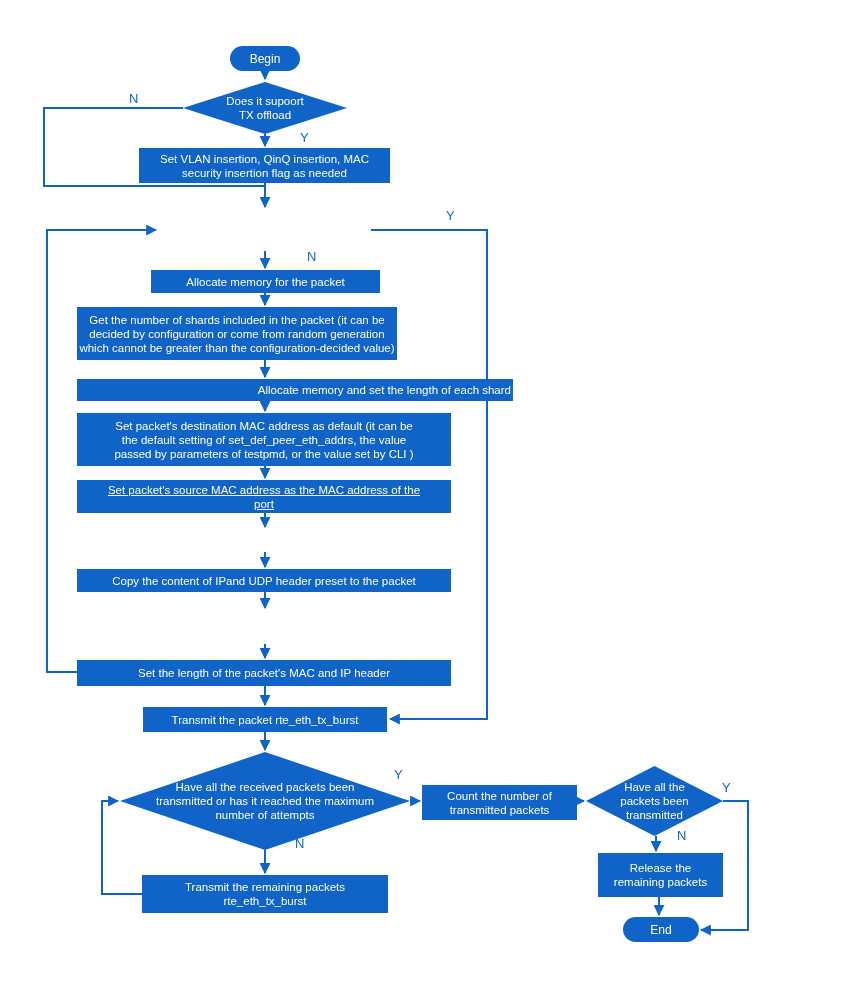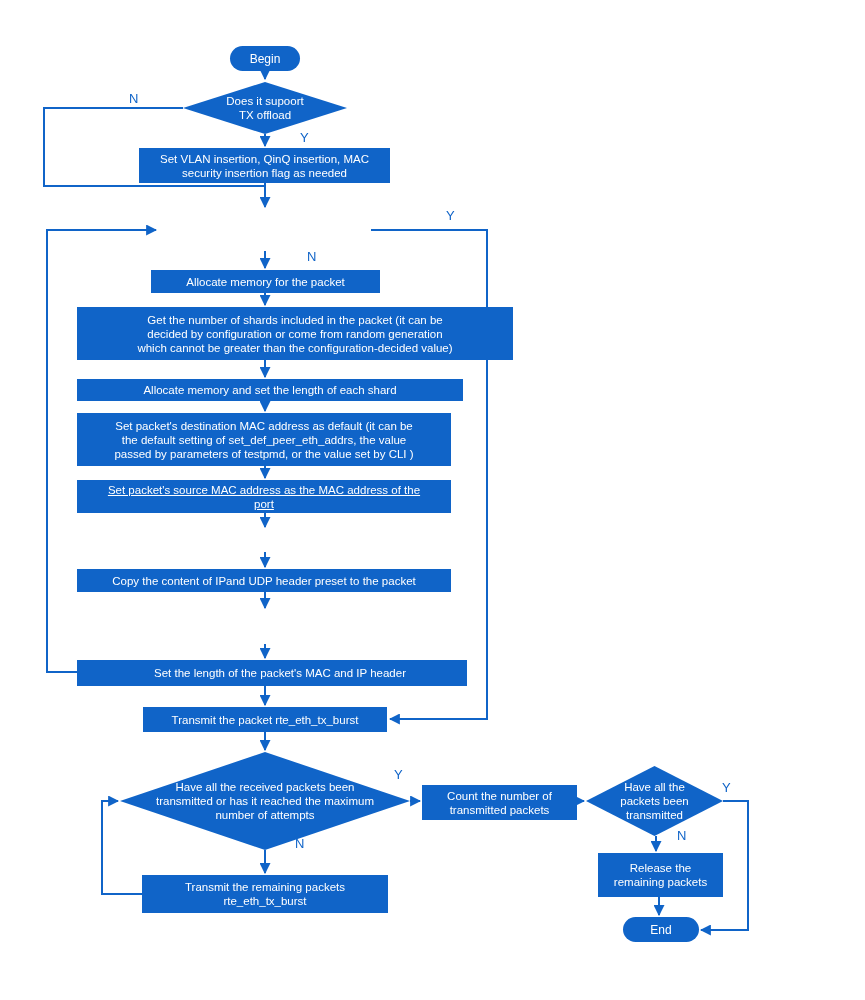--- a/index.html
+++ b/index.html
@@ -140,48 +140,48 @@
   <div class="node process" style="left:139px;top:148px;width:251px;height:35px;">
     <span class="label">Set VLAN insertion, QinQ insertion, MAC
 security insertion flag as needed</span>
   </div>
 
 
   <div class="node process" style="left:151px;top:270px;width:229px;height:23px;">
     <span class="label">Allocate memory for the packet</span>
   </div>
 
-  <div class="node process" style="left:77px;top:307px;width:436px;height:53px;">
+  <div class="node process" style="left:77px;top:307px;width:320px;height:53px;">
     <span class="label">Get the number of shards included in the packet (it can be
 decided by configuration or come from random generation
 which cannot be greater than the configuration-decided value)</span>
   </div>
 
-  <div class="node process" style="left:77px;top:379px;width:386px;height:22px;">
+  <div class="node process" style="left:77px;top:379px;width:436px;height:22px;justify-content:flex-end;">
     <span class="label">Allocate memory and set the length of each shard</span>
   </div>
 
   <div class="node process" style="left:77px;top:413px;width:374px;height:53px;">
     <span class="label">Set packet's destination MAC address as default (it can be
 the default setting of set_def_peer_eth_addrs, the value
 passed by parameters of testpmd, or the value set by CLI )</span>
   </div>
 
   <div class="node process" style="left:77px;top:480px;width:374px;height:33px;text-decoration:underline;">
     <span class="label">Set packet's source MAC address as the MAC address of the
 port</span>
   </div>
 
 
   <div class="node process" style="left:77px;top:569px;width:374px;height:23px;">
     <span class="label">Copy the content of IPand UDP header preset to the packet</span>
   </div>
 
 
-  <div class="node process" style="left:77px;top:660px;width:374px;height:26px;padding-left:16px;">
+  <div class="node process" style="left:77px;top:660px;width:374px;height:26px;">
     <span class="label">Set the length of the packet's MAC and IP header</span>
   </div>
 
   <div class="node diamond" style="left:120px;top:752px;width:290px;height:98px;">
     <div class="diamond-bg"></div>
     <span class="label">Have all the received packets been
 transmitted or has it reached the maximum
 number of attempts</span>
   </div>
 

